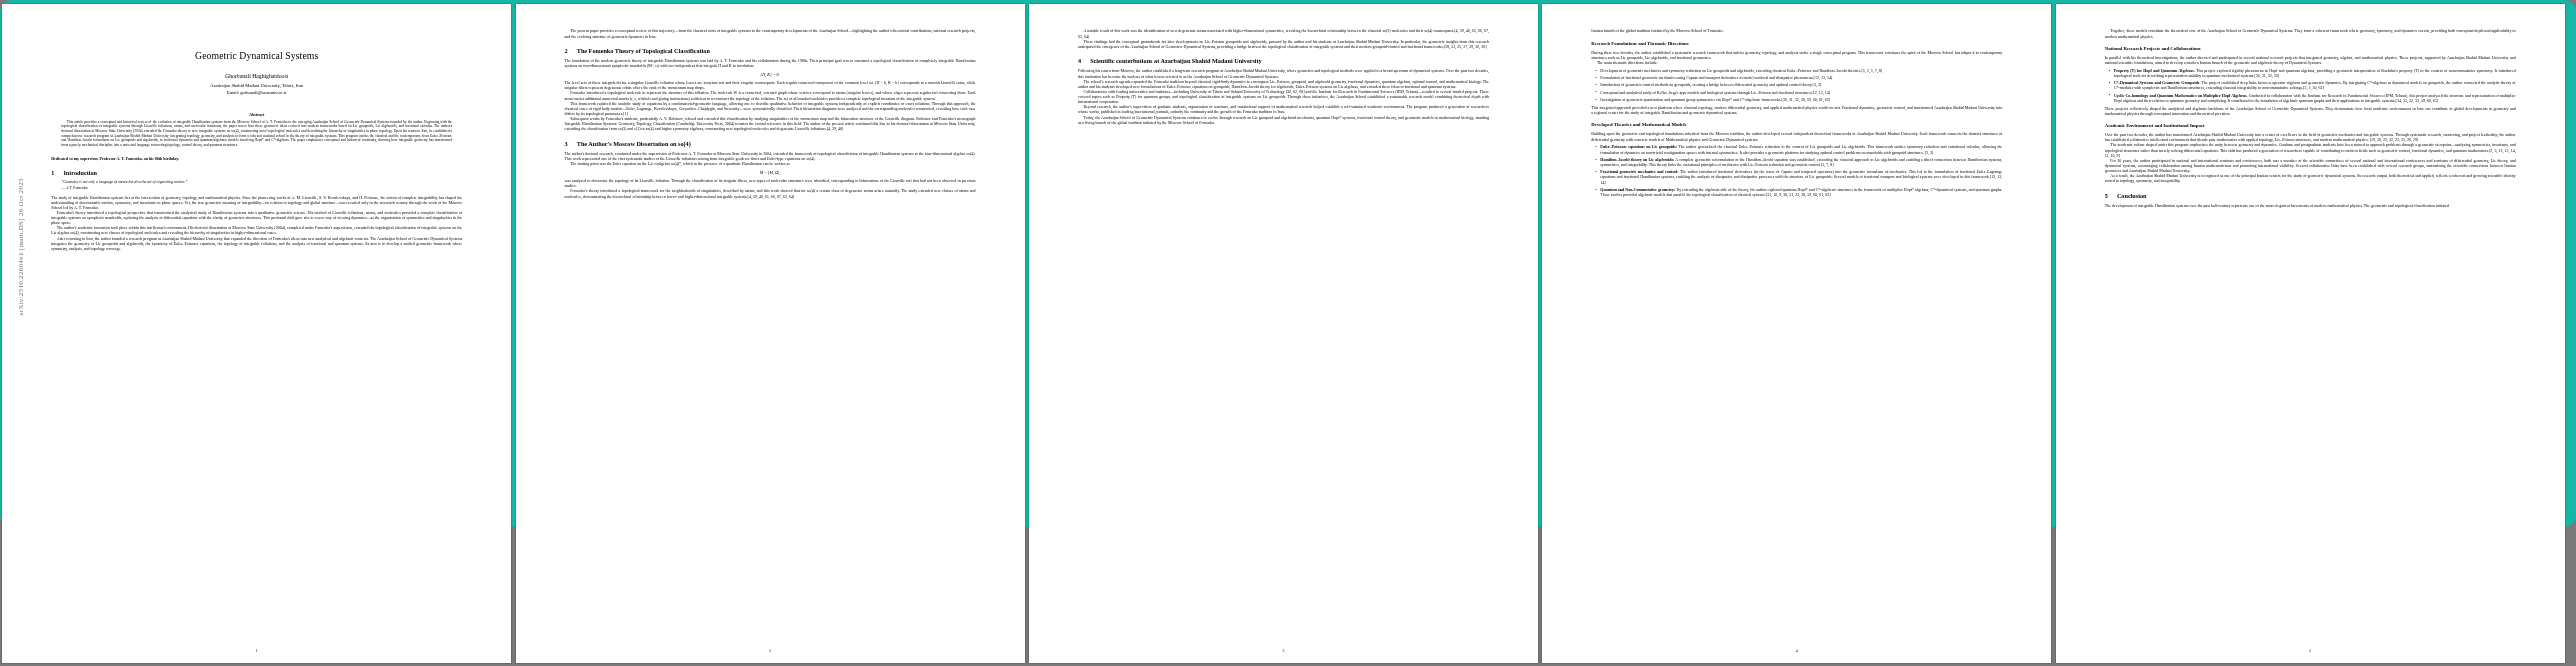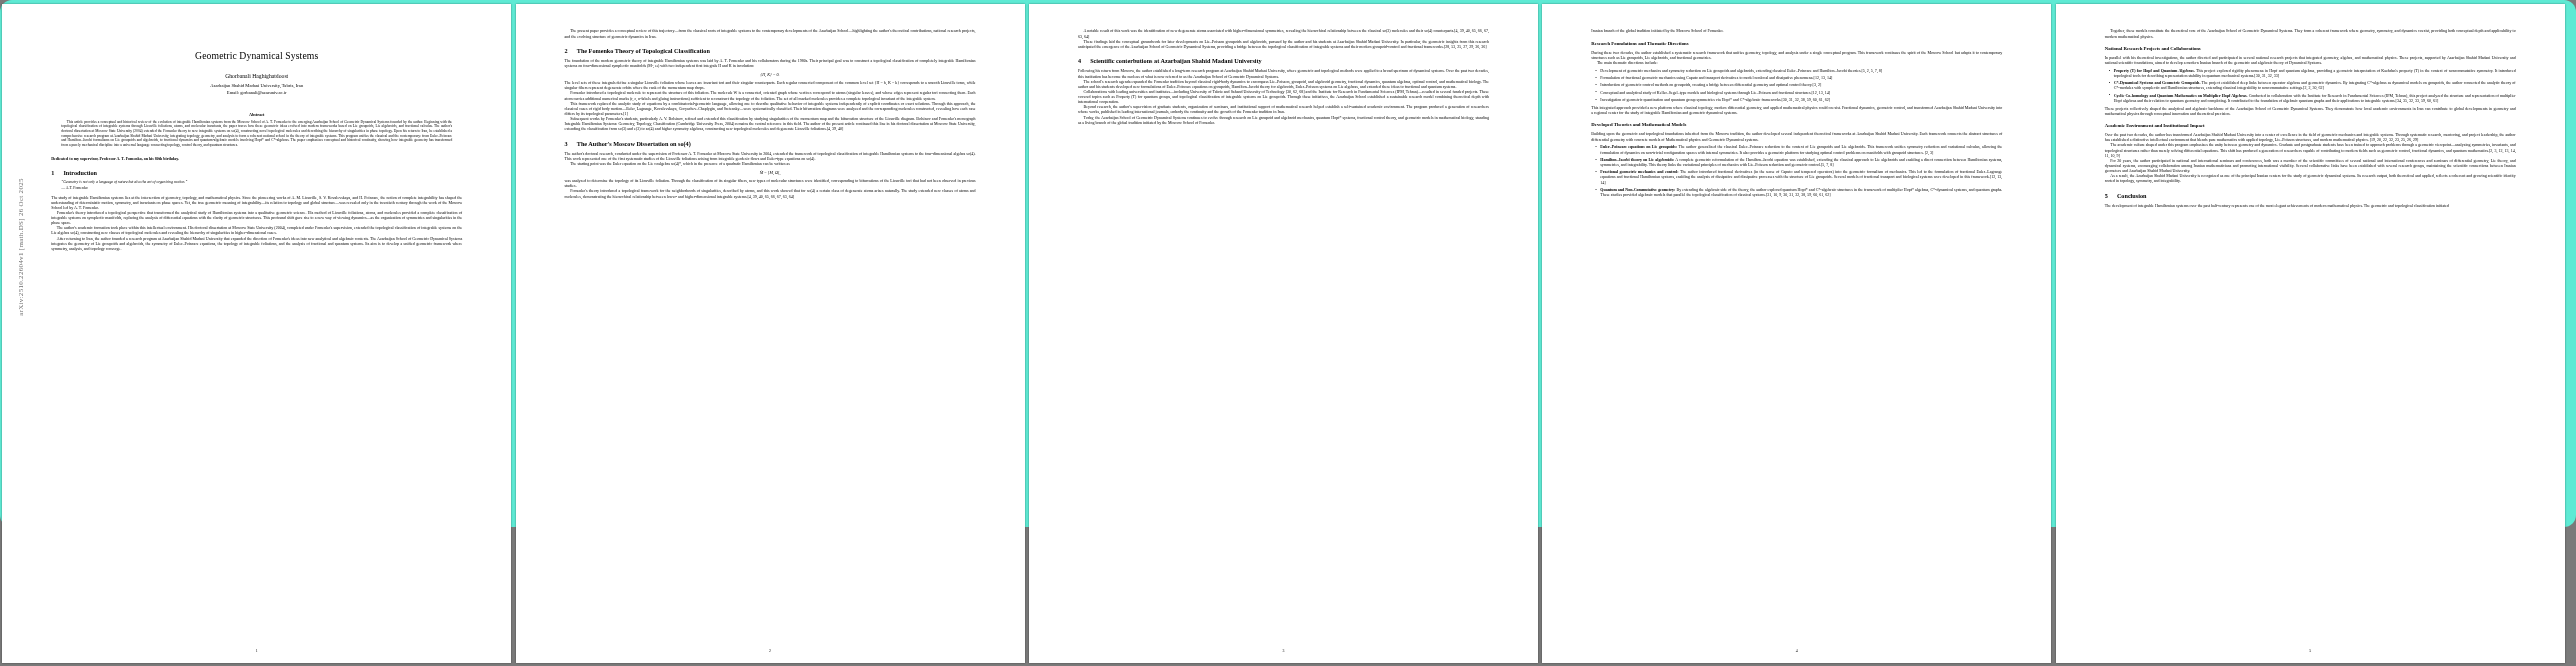--- a/index.html
+++ b/index.html
@@ -2,21 +2,21 @@
 <html style="font-size:9px"><head>
 <meta charset="utf-8">
 <style>
   html,body{margin:0;padding:0;background:#7a7a7a;}
   body{
     width:2576px;height:667px;
     font-family:"Liberation Serif","DejaVu Serif",serif;
     color:#000;
     overflow:hidden;
   }
-  .viewer{position:relative;width:2576px;height:527px;background:#5eead4;display:flex;align-items:flex-start;border-radius:12px;}
+  .viewer{position:relative;width:2576px;height:527px;background:#14b8a6;display:flex;align-items:flex-start;border-radius:12px;}
   .page{
     position:relative;
     width:509px;height:659px;
     background:#ffffff;
     margin:3.9px 2.2px 0 2.2px;
     box-shadow:0 0 1.7px rgba(0,0,0,.45);
     overflow:hidden;
     flex:0 0 auto;
   }
   .page-inner{

